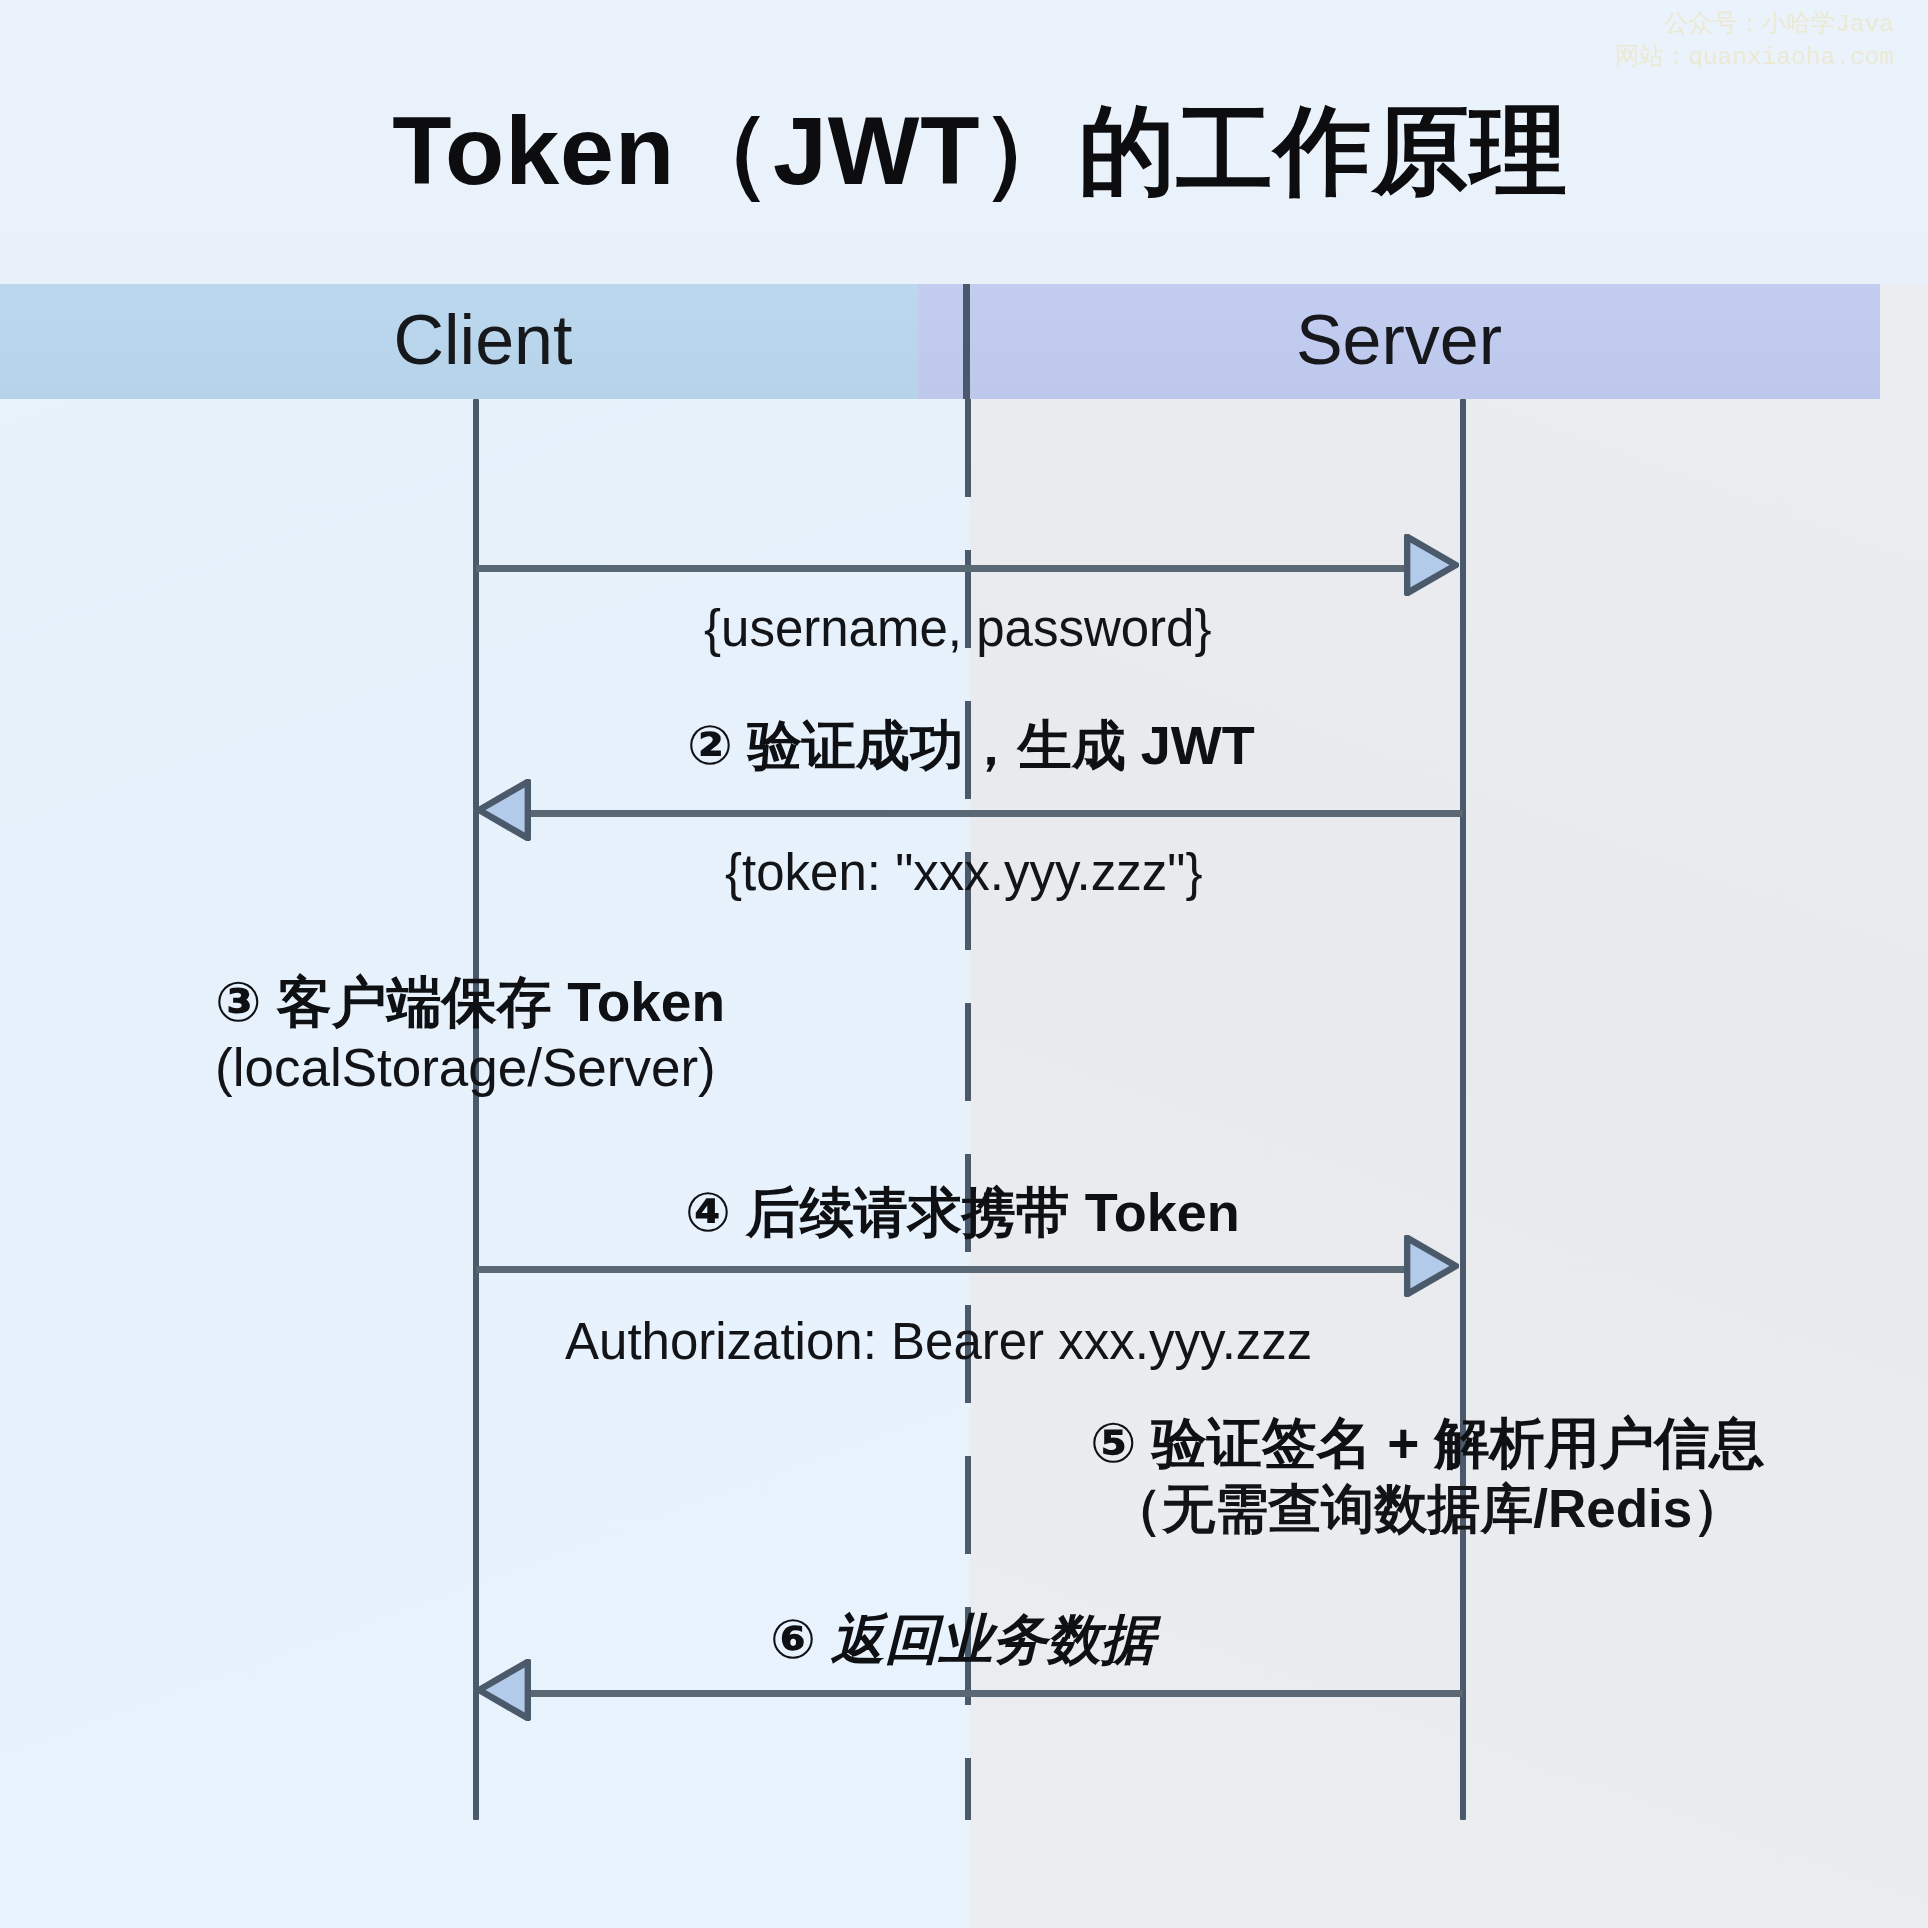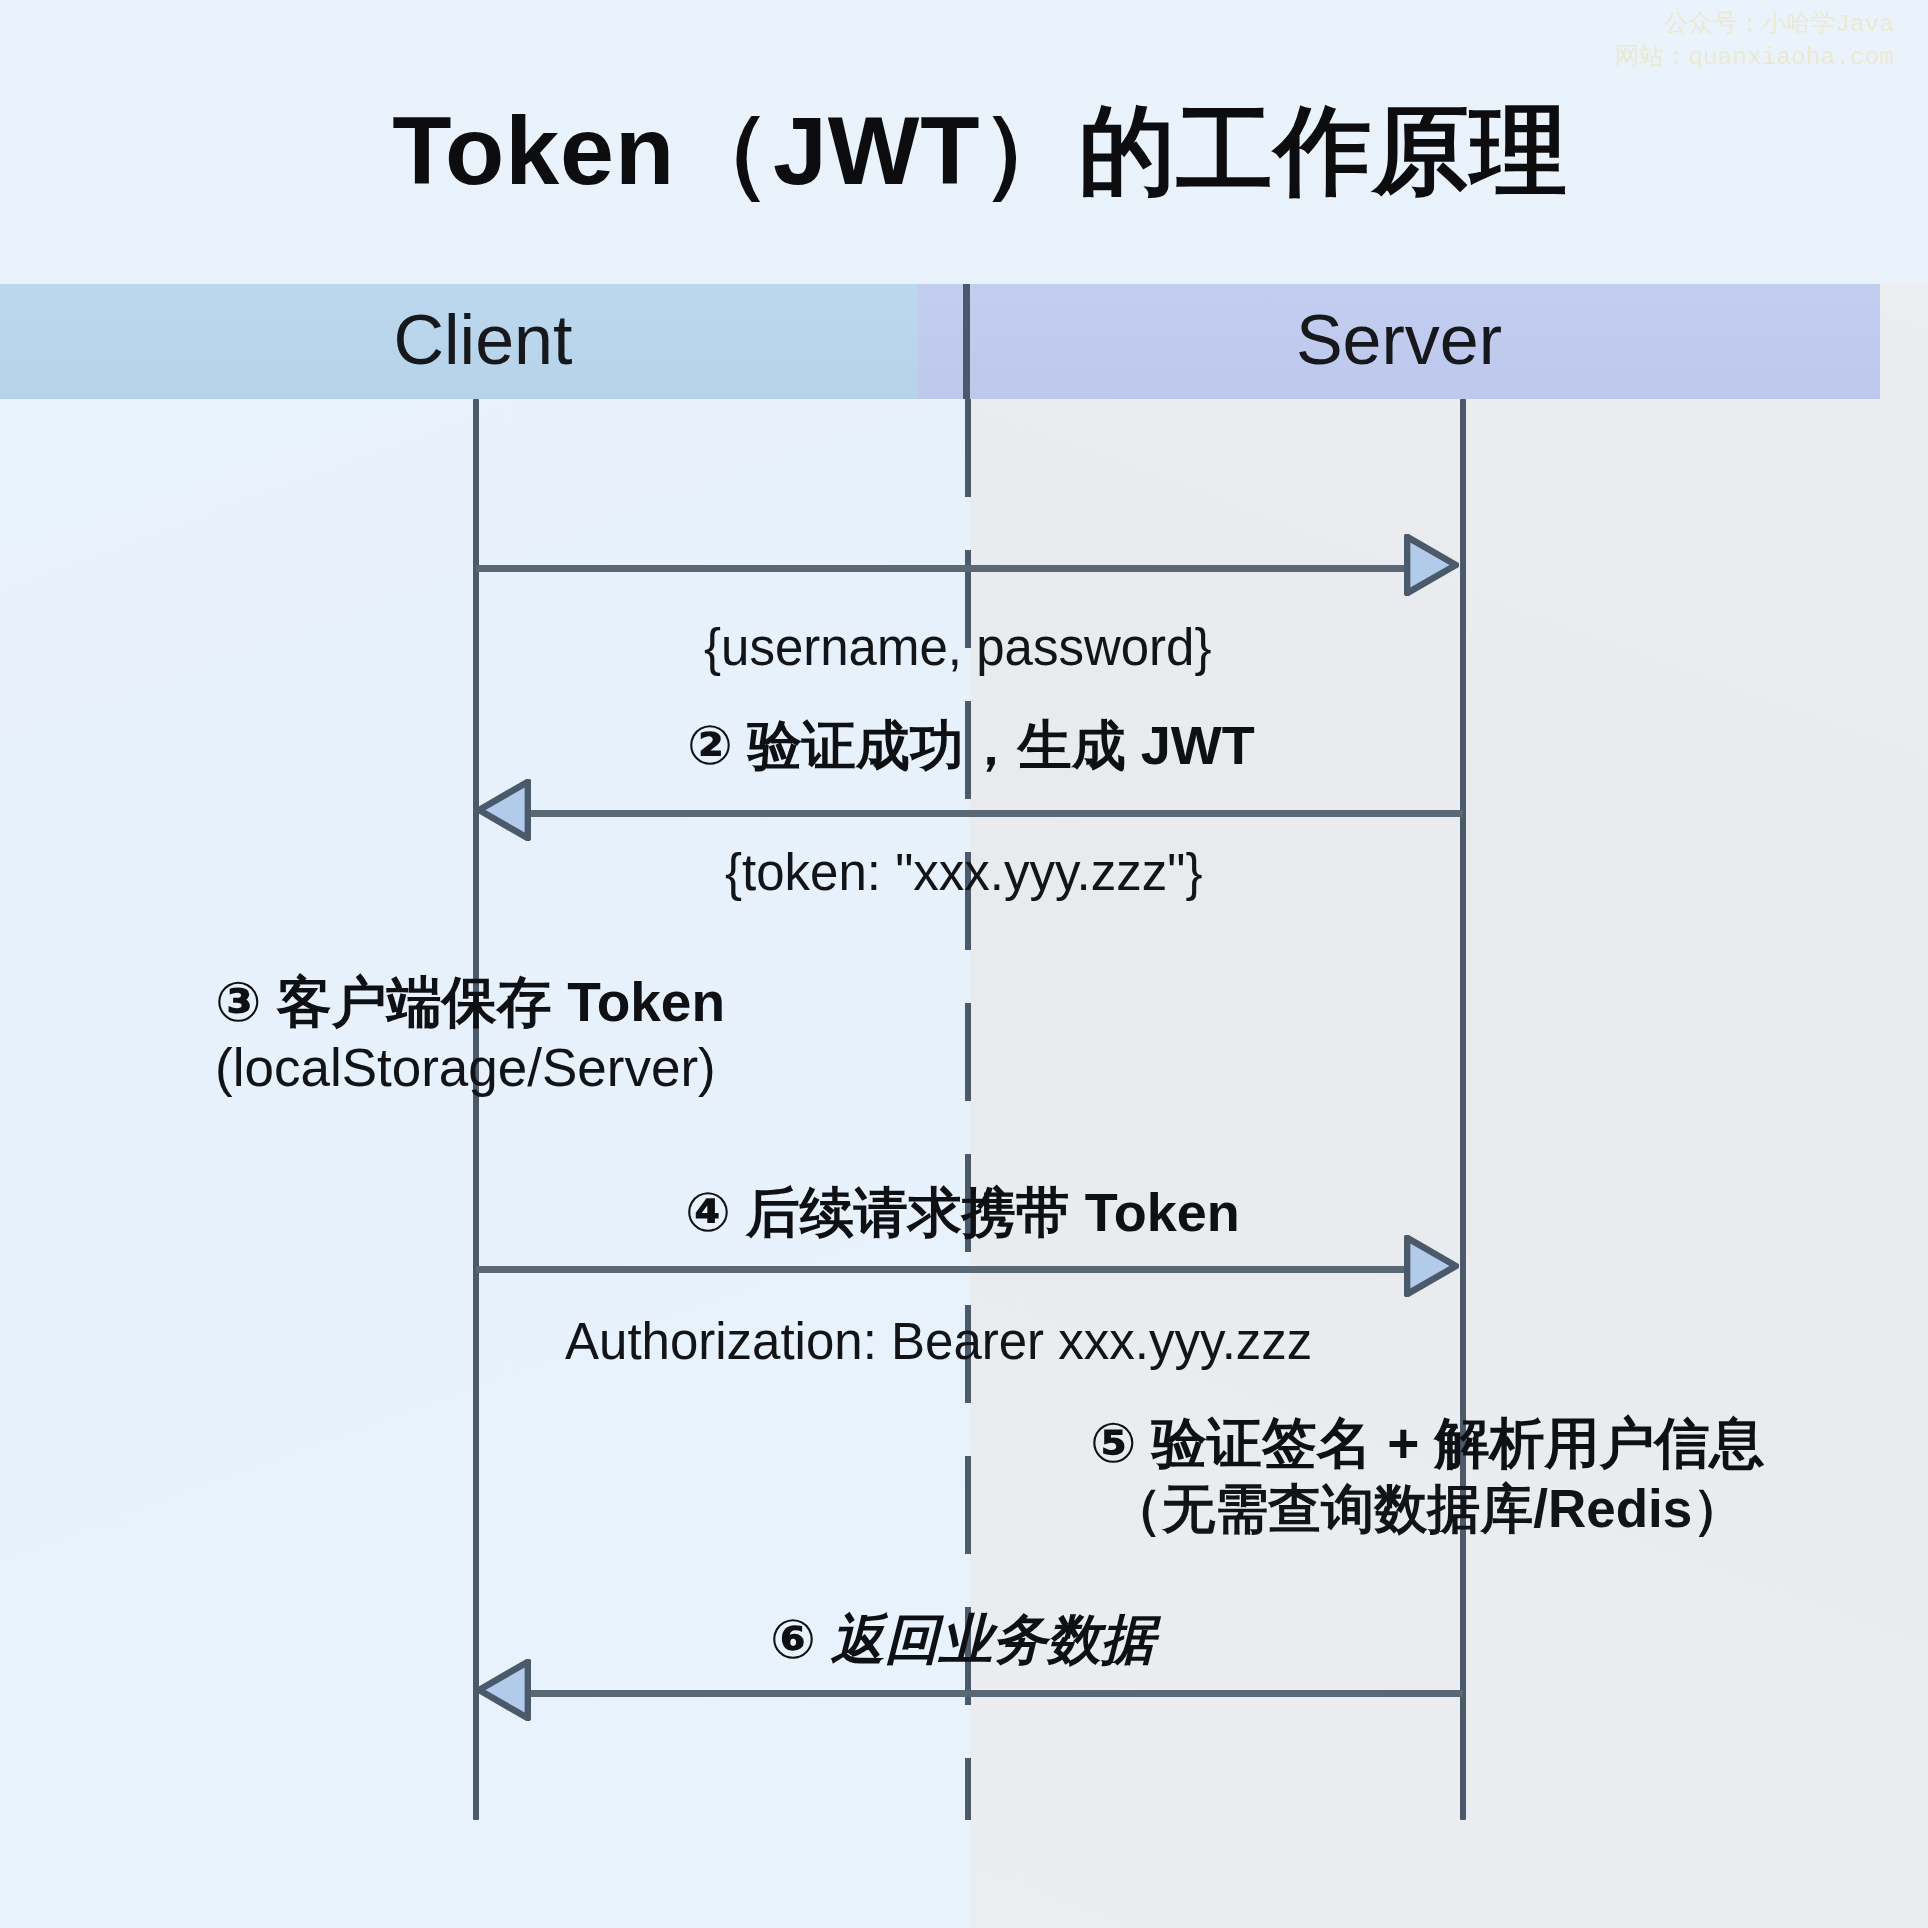--- a/index.html
+++ b/index.html
@@ -138,21 +138,21 @@
   <div class="lifeline" id="lifeline-client"></div>
   <div class="lifeline" id="lifeline-server"></div>
   <div id="lifeline-center"></div>
 
   <div class="msg" style="left:476px; top:565px;">
     <div class="msg-line" style="left:0; top:0; width:928px;"></div>
     <svg class="arrow-outline-r" style="left:928px;" viewBox="0 0 58 66">
       <polygon points="3,3 55,33 3,63" fill="#b3cbea" stroke="#4b5a6b" stroke-width="7" stroke-linejoin="round"></polygon>
     </svg>
   </div>
-  <div class="msg-sub" style="left:704px; top:603px;margin-top:19px;">{username, password}</div>
+  <div class="msg-sub" style="left:704px; top:603px;">{username, password}</div>
 
   <div class="msg-label" style="left:687px; top:718px;">② 验证成功，生成 JWT</div>
   <div class="msg" style="left:476px; top:810px;">
     <div class="msg-line" style="left:52px; top:0; width:935px;"></div>
     <svg class="arrow-outline-l" style="left:0px;" viewBox="0 0 58 66">
       <polygon points="55,3 3,33 55,63" fill="#b3cbea" stroke="#4b5a6b" stroke-width="7" stroke-linejoin="round"></polygon>
     </svg>
   </div>
   <div class="msg-sub" style="left:725px; top:847px;">{token: "xxx.yyy.zzz"}</div>
 

